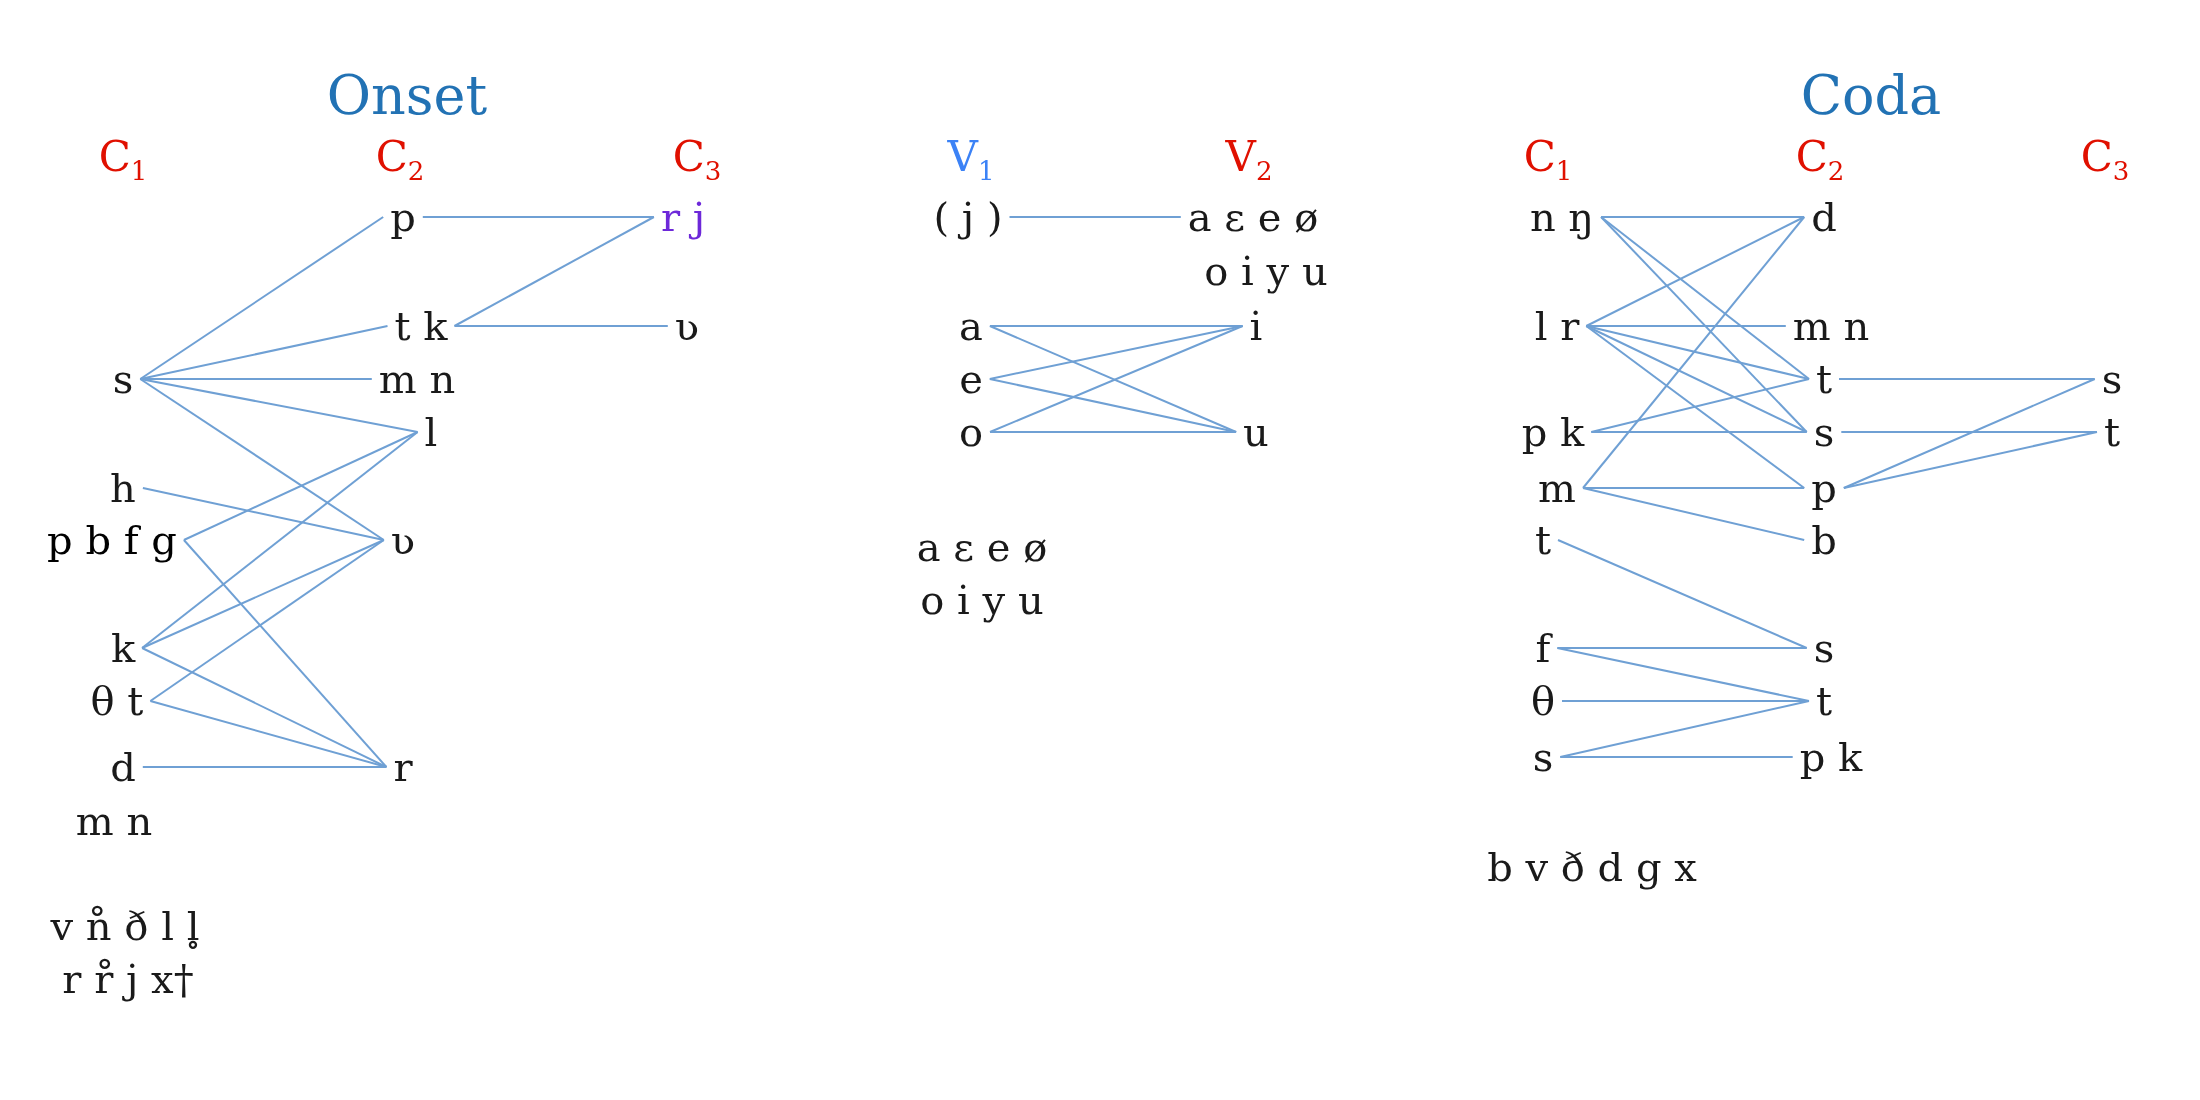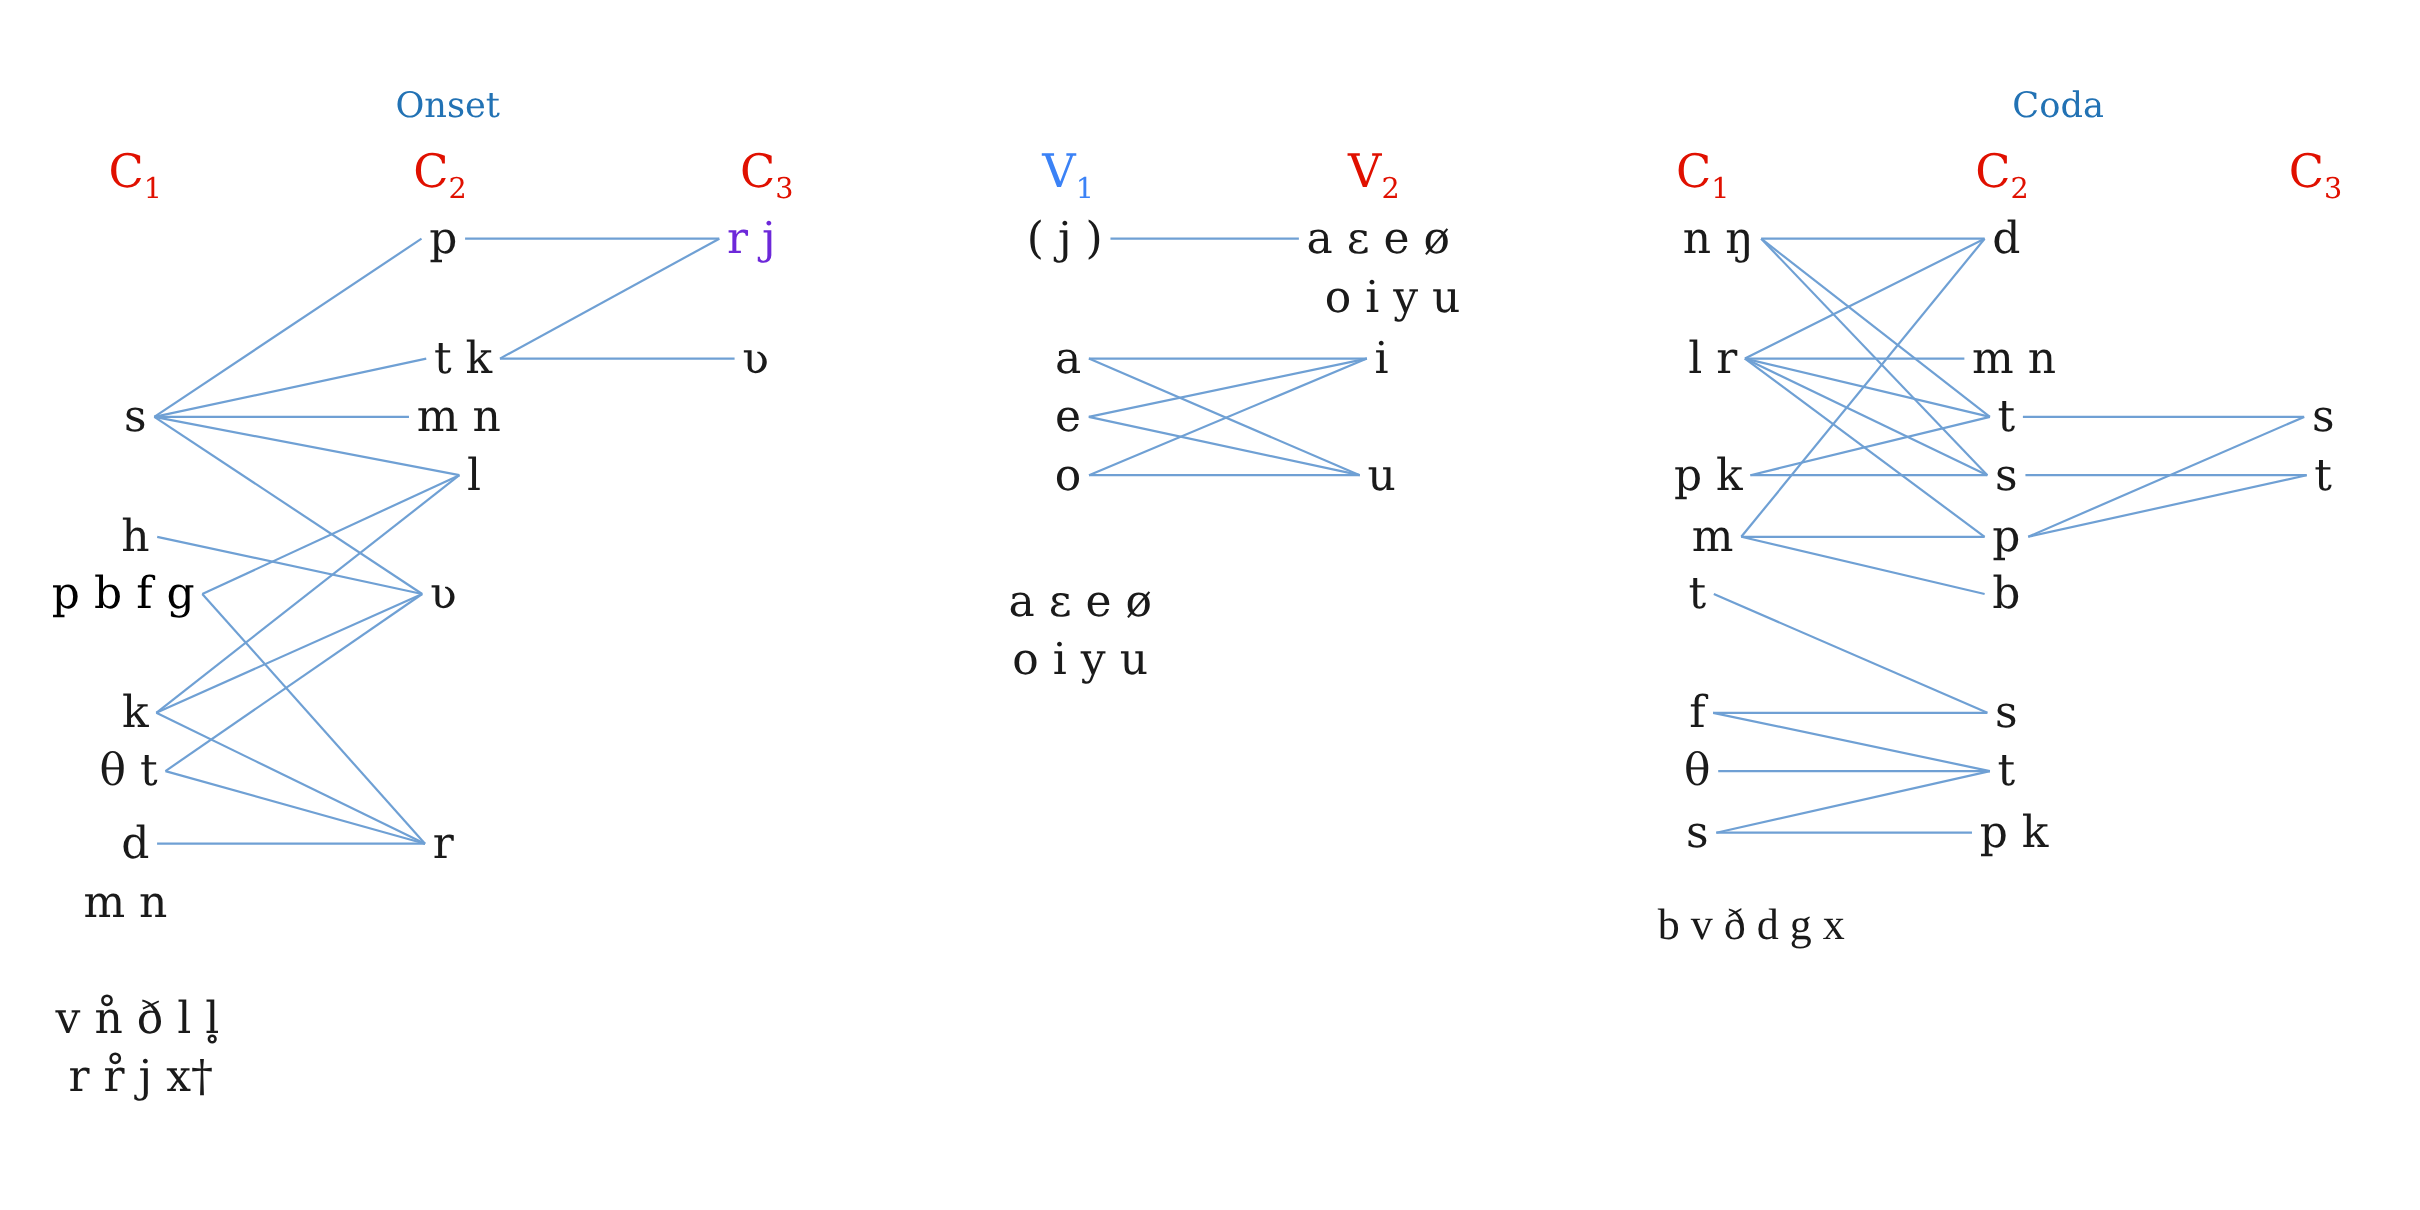--- a/index.html
+++ b/index.html
@@ -27,21 +27,21 @@
     position: absolute;
     transform: translate(-50%, -50%);
     font-size: 40px;
     line-height: 1.1;
     white-space: nowrap;
     color: #1a1a1a;
   }
   .sec-title {
     position: absolute;
     transform: translate(-50%, -50%);
-    font-size: 32px;
+    font-size: 54px;
     white-space: nowrap;
   }
   .col-header {
     position: absolute;
     transform: translate(-50%, -50%);
     font-size: 42px;
     white-space: nowrap;
   }
   .subscript {
     font-size: 62%;
@@ -150,14 +150,14 @@
     <div class="node" style="left: 1831px; top: 326px; color: rgb(26, 26, 26);">m n</div>
     <div class="node" style="left: 1824px; top: 379px; color: rgb(26, 26, 26);">t</div>
     <div class="node" style="left: 1824px; top: 432px; color: rgb(26, 26, 26);">s</div>
     <div class="node" style="left: 1824px; top: 488px; color: rgb(26, 26, 26);">p</div>
     <div class="node" style="left: 1824px; top: 540px; color: rgb(26, 26, 26);">b</div>
     <div class="node" style="left: 1824px; top: 648px; color: rgb(26, 26, 26);">s</div>
     <div class="node" style="left: 1824px; top: 701px; color: rgb(26, 26, 26);">t</div>
     <div class="node" style="left: 1831px; top: 757px; color: rgb(26, 26, 26);">p k</div>
     <div class="node" style="left: 2112px; top: 379px; color: rgb(26, 26, 26);">s</div>
     <div class="node" style="left: 2112px; top: 432px; color: rgb(26, 26, 26);">t</div>
-    <div class="node" style="left: 1592px; top: 841px; color: rgb(26, 26, 26); font-family: Liberation Serif, serif;">b v ð d g x</div>
+    <div class="node" style="left: 1592px; top: 867px; color: rgb(26, 26, 26);">b v ð d g x</div>
   </div>
 
 </body></html>

